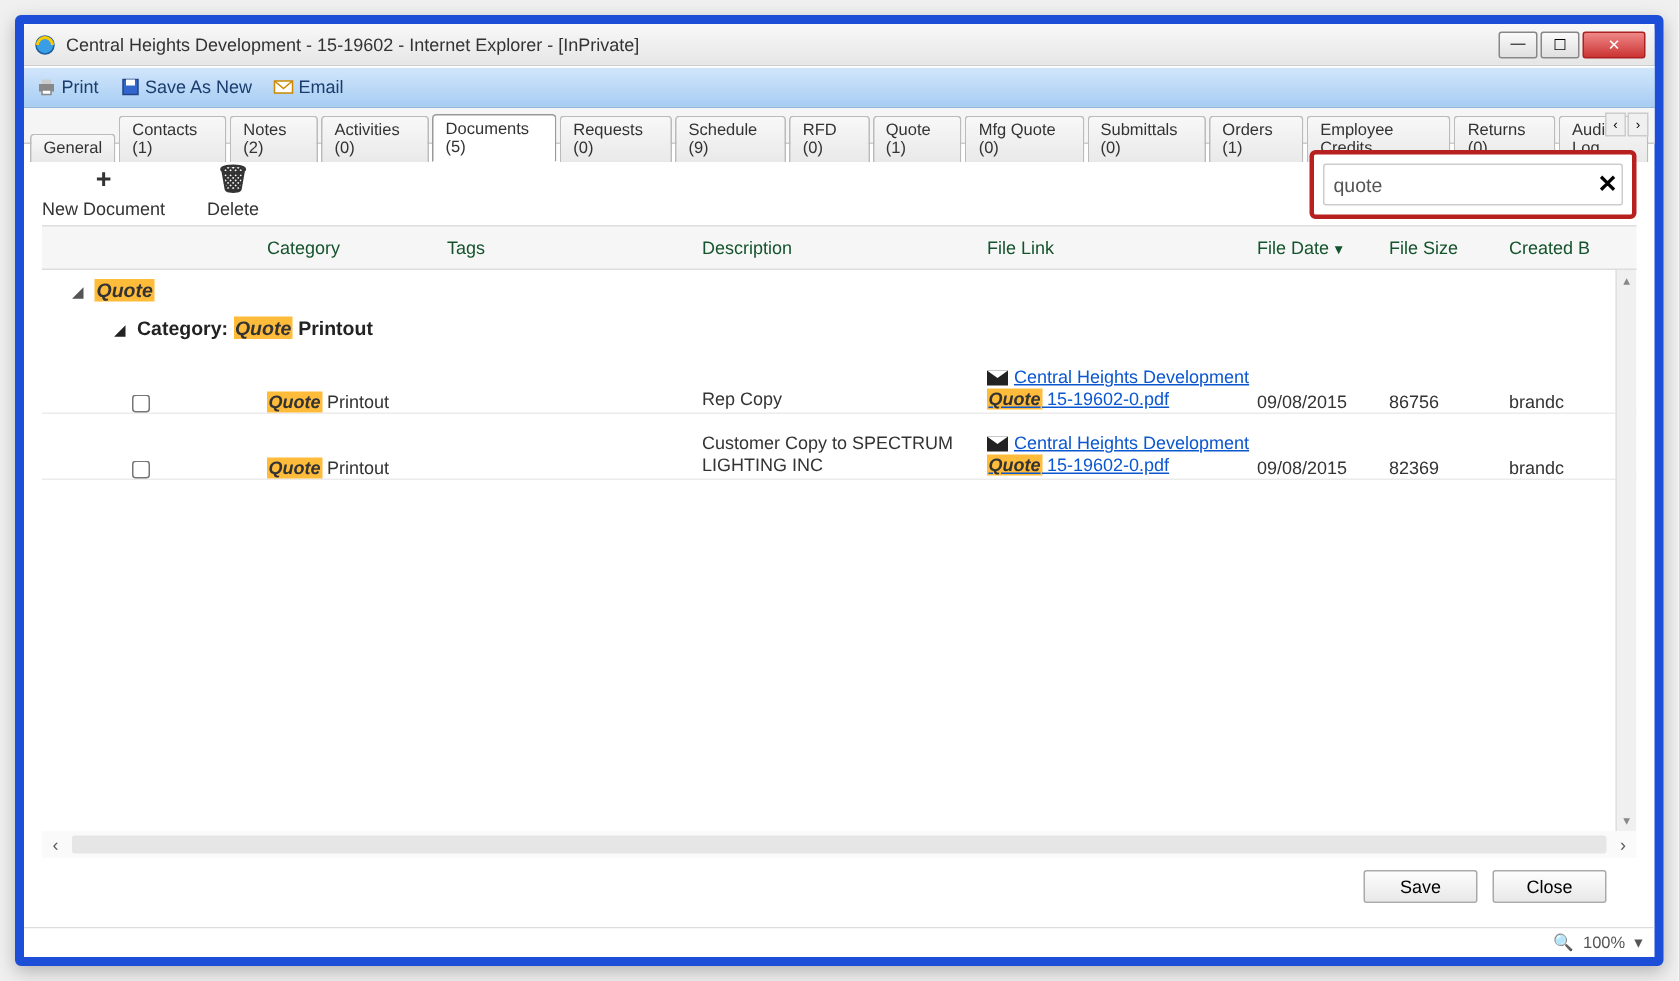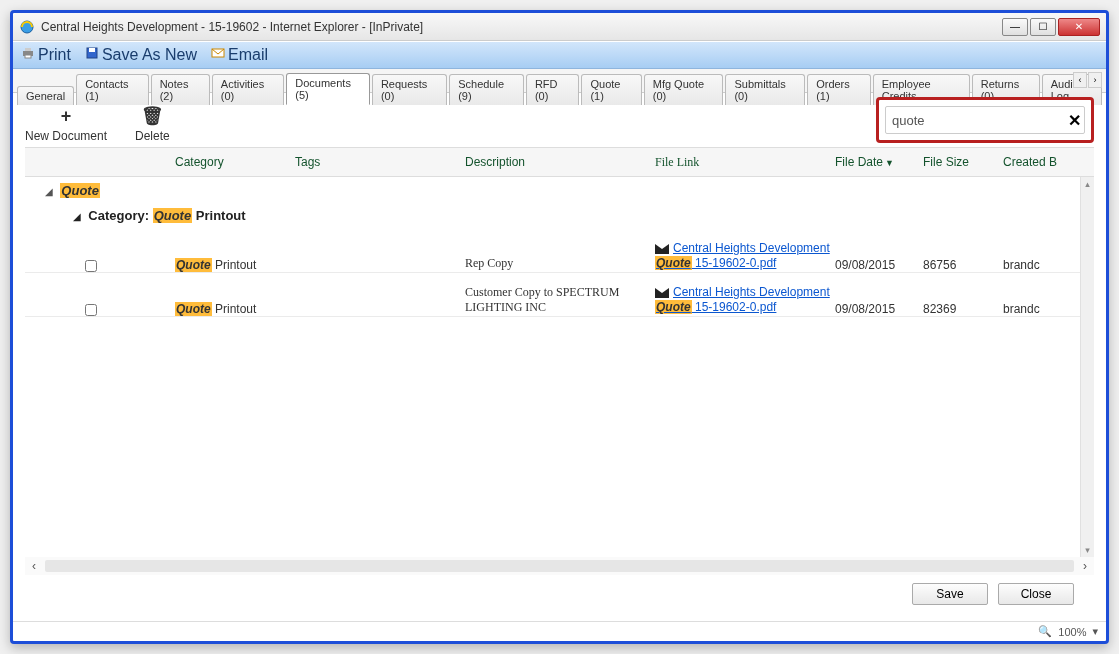--- a/index.html
+++ b/index.html
@@ -1,20 +1,20 @@
 <!DOCTYPE html>
 <html><head>
 <meta charset="utf-8">
 <style>
 * { box-sizing: border-box; margin: 0; padding: 0; }
 body { font-family: "Segoe UI", Tahoma, sans-serif; font-size: 12px; background: #f0f0f0; padding: 10px; }
 .window {
   width: 1099px; height: 634px;
   background: #fff;
-  border: 3px solid #1d4ed8;
+  border: 6px solid #1d4ed8;
   border-radius: 4px;
   box-shadow: 0 4px 12px rgba(0,0,0,0.25);
   display: flex; flex-direction: column;
   position: relative;
 }
 .titlebar {
   height: 28px;
   background: linear-gradient(#f8f8f8, #e6e6e6);
   border-bottom: 1px solid #ccc;
   display: flex; align-items: center;
@@ -31,21 +31,21 @@
   font-size: 10px; cursor: pointer;
 }
 .win-btn.close { background: linear-gradient(#e88,#c33); color: #fff; border-color: #a22; width: 42px; }
 .toolbar {
   height: 28px;
   background: linear-gradient(#d2e6fb, #a7cdf3);
   border-top: 1px solid #fff;
   border-bottom: 1px solid #8fb5dd;
   display: flex; align-items: center; padding: 0 8px; gap: 14px;
 }
-.toolbar .tbtn { display: flex; gap: 3px; color: #1a3d6d; cursor: pointer; font-size: 16px; }
+.toolbar .tbtn { display: flex; gap: 3px; color: #1a3d6d; cursor: pointer; font-size: 12px; }
 .toolbar .ticon { width: 14px; height: 14px; display: inline-block; }
 .tabsrow {
   height: 24px;
   background: #f5f5f5;
   border-bottom: 1px solid #ccc;
   display: flex; align-items: flex-end; padding: 0 4px; gap: 2px;
   position: relative;
 }
 .tab {
   padding: 3px 8px;
@@ -75,39 +75,39 @@
 .search-box input { flex: 1; border: none; outline: none; font-size: 13px; color: #555; }
 .search-box .clear { font-size: 16px; font-weight: bold; cursor: pointer; }
 .gridhead {
   height: 30px; background: #f6f6f6; border-top: 1px solid #ddd; border-bottom: 1px solid #ddd;
   display: flex; align-items: center; color: #14532d; font-size: 12px;
 }
 .col-chk { width: 150px; padding-left: 20px; }
 .col-cat { width: 120px; }
 .col-tags { width: 170px; }
 .col-desc { width: 190px; }
-.col-link { width: 180px; font-family: Liberation Serif, serif; }
+.col-link { width: 180px; }
 .col-date { width: 88px; }
 .col-size { width: 80px; }
 .col-crt { flex: 1; }
 .gridbody { flex: 1; overflow: hidden; position: relative; background: #fff; }
 .group1 { padding: 6px 0 4px 20px; font-size: 13px; }
 .group1 .tri { color: #555; margin-right: 4px; cursor: pointer; font-size: 10px; }
 .hl { background: #ffbc3b; font-style: italic; font-weight: bold; color: #333; padding: 0 1px; }
 .group2 { padding: 6px 0 6px 48px; font-size: 13px; font-weight: bold; color: #222; }
 .group2 .tri { margin-right: 4px; font-size: 10px; cursor: pointer; font-weight: normal; }
 .row {
   display: flex; align-items: flex-end; height: 44px;
   border-bottom: 1px solid #ebebeb; font-size: 12px; color: #333;
   padding-left: 40px;
 }
 .row .cbcell { width: 110px; display: flex; align-items: center; padding-left: 20px; }
 .row .cat { width: 120px; }
 .row .tags { width: 170px; }
-.row .desc { width: 190px; line-height: 1.3; font-family: Liberation Serif, serif; }
+.row .desc { width: 190px; line-height: 1.3; }
 .row .flink { width: 180px; line-height: 1.3; }
 .row .fdate { width: 88px; }
 .row .fsize { width: 80px; }
 .row .fcrt { flex: 1; }
 .flink a { color: #0b57d0; text-decoration: underline; }
 .mailicon { display: inline-block; width: 14px; height: 10px; background: #222; position: relative; margin-right: 4px; vertical-align: middle; }
 .mailicon::after { content: ""; position: absolute; left: 0; top: 0; border-left: 7px solid transparent; border-right: 7px solid transparent; border-top: 5px solid #fff; }
 .vscroll { position: absolute; right: 0; top: 0; bottom: 0; width: 14px; background: #f0f0f0; border-left: 1px solid #e0e0e0; }
 .vscroll .arrow { height: 14px; display: flex; align-items: center; justify-content: center; font-size: 9px; color: #888; cursor: pointer; }
 .hscroll { height: 18px; display: flex; align-items: center; background: #fafafa; }

